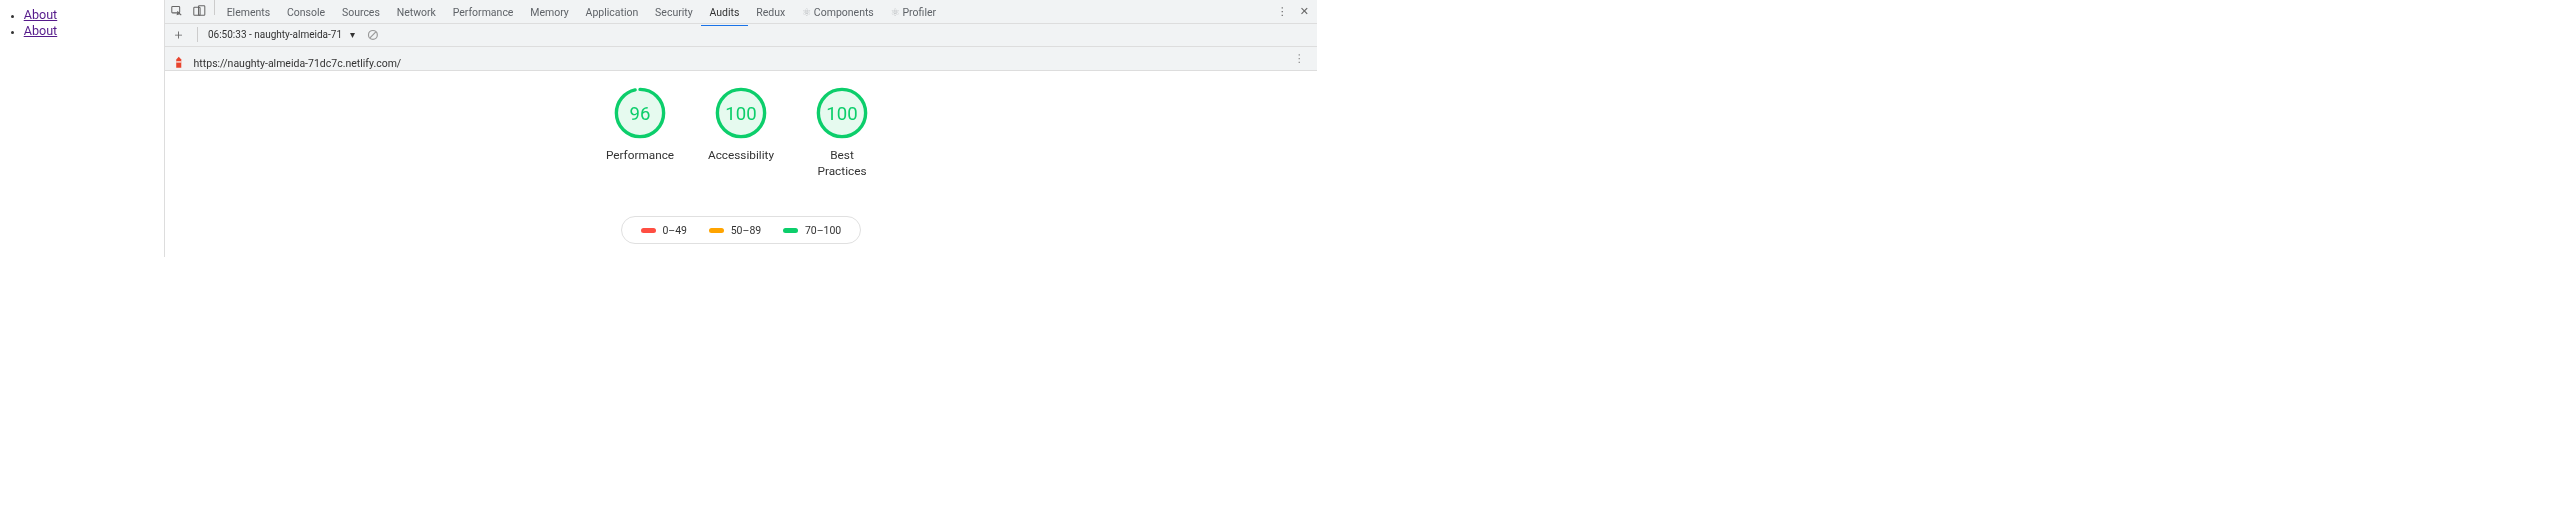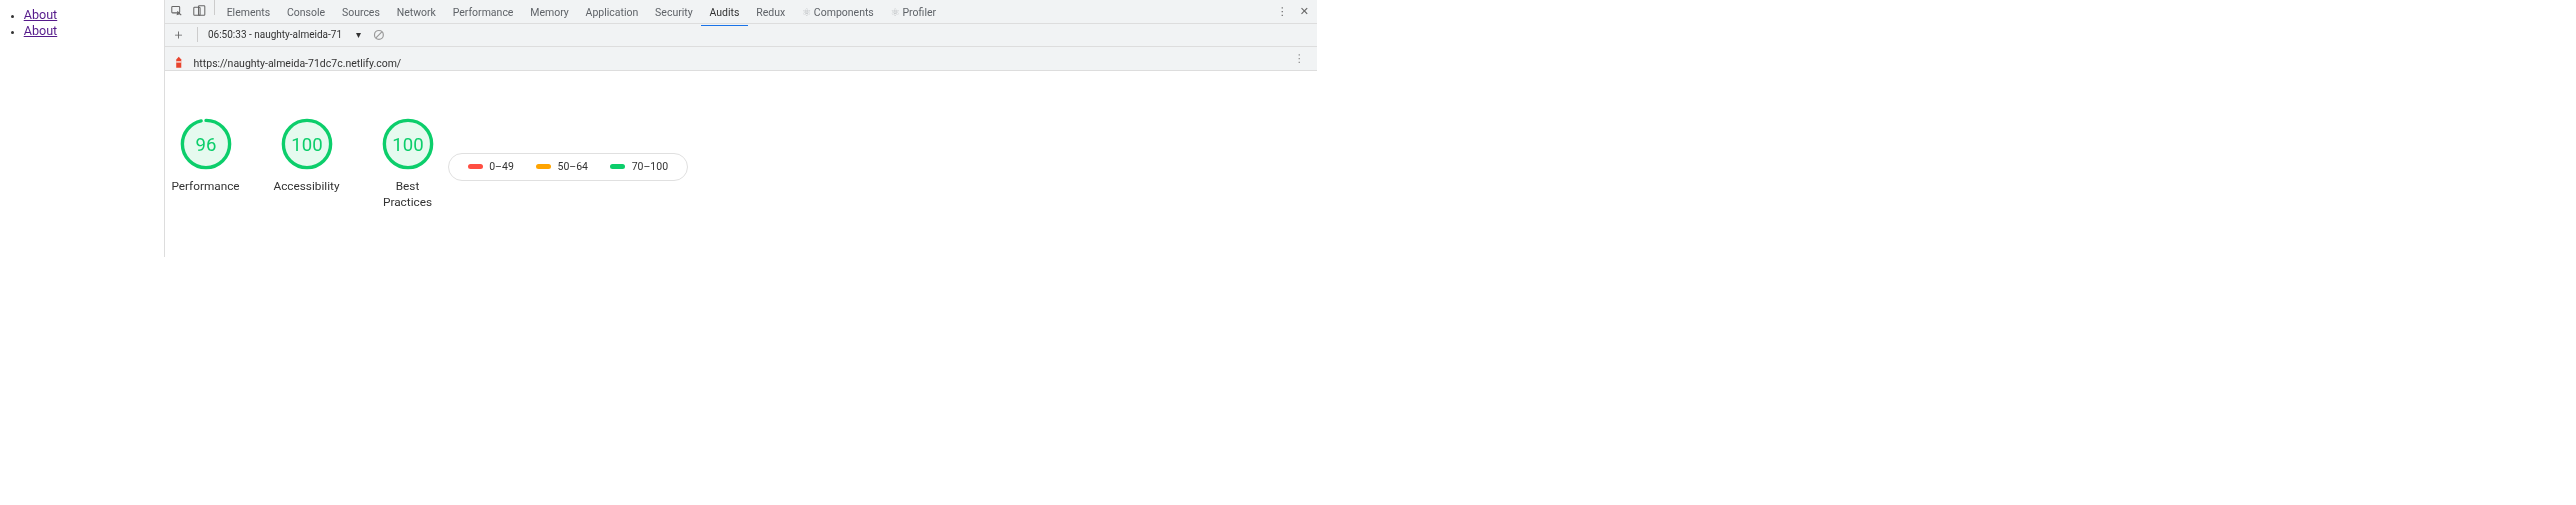--- a/index.html
+++ b/index.html
@@ -85,21 +85,21 @@
     padding: 0 5px;
     border-bottom: 0.8px solid #ddd;
     gap: 6.7px;
   }
   .plus-btn {
     width: 17px; height: 17px; display:flex;align-items:center;justify-content:center;
     color:#666;font-size:13.5px;cursor:pointer;
   }
   .run-select {
     font-size: 10px; color:#333;
-    display:flex;align-items:center;gap:14px;
+    display:flex;align-items:center;gap:8px;
   }
   .urlbar {
     display:flex;align-items:flex-end;
     height: 23.6px;
     padding: 0 6.7px;
     background:#f1f3f4;
     border-bottom:0.8px solid #ddd;
     gap: 8.4px;
   }
   .lh-icon {
@@ -107,21 +107,21 @@
   }
   .url-text { color:#333; font-size:10.5px; }
   .url-menu { margin-left:auto; color:#888; }
 
   .results {
     flex:1;
     background:#fff;
     position:relative;
     overflow-y:scroll;
     display:flex;
-    flex-direction:row;
+    flex-direction:column;
     align-items:center;
     padding: 15px 0;
   }
   .gauge-row {
     display:flex;
     gap: 20px;
     align-items:flex-start;
   }
   .gauge {
     display:flex;
@@ -151,21 +151,21 @@
     gap:2.5px;
   }
   .pwa-badge .check {
     width:18.5px;height:18.5px;border-radius:50%;
     background:#0cce6b;
     display:flex;align-items:center;justify-content:center;
     color:#fff;
   }
 
   .legend {
-    margin-top:6px;
+    margin-top:36px;
     display:flex;
     align-items:flex-end;
     gap: 22px;
     border:0.8px solid #e0e0e0;
     border-radius:17px;
     padding: 6.7px 18.5px;
     font-size:10.5px;
     color:#333;
   }
   .legend-item {display:flex;align-items:center;gap:6.7px;}
@@ -277,21 +277,21 @@
     <div class="gauge-label">Best<br>Practices</div>
         </div>
       </div>
     <div class="legend" id="legend">
         <div class="legend-item">
           <span class="swatch sw-bad"></span>
           <span>0–49</span>
         </div>
         <div class="legend-item">
           <span class="swatch sw-mid"></span>
-          <span>50–64</span>
+          <span>50–89</span>
         </div>
         <div class="legend-item">
           <span class="swatch sw-good"></span>
           <span>70–100</span>
         </div>
       </div>
   </div>
 
 </div>
 

